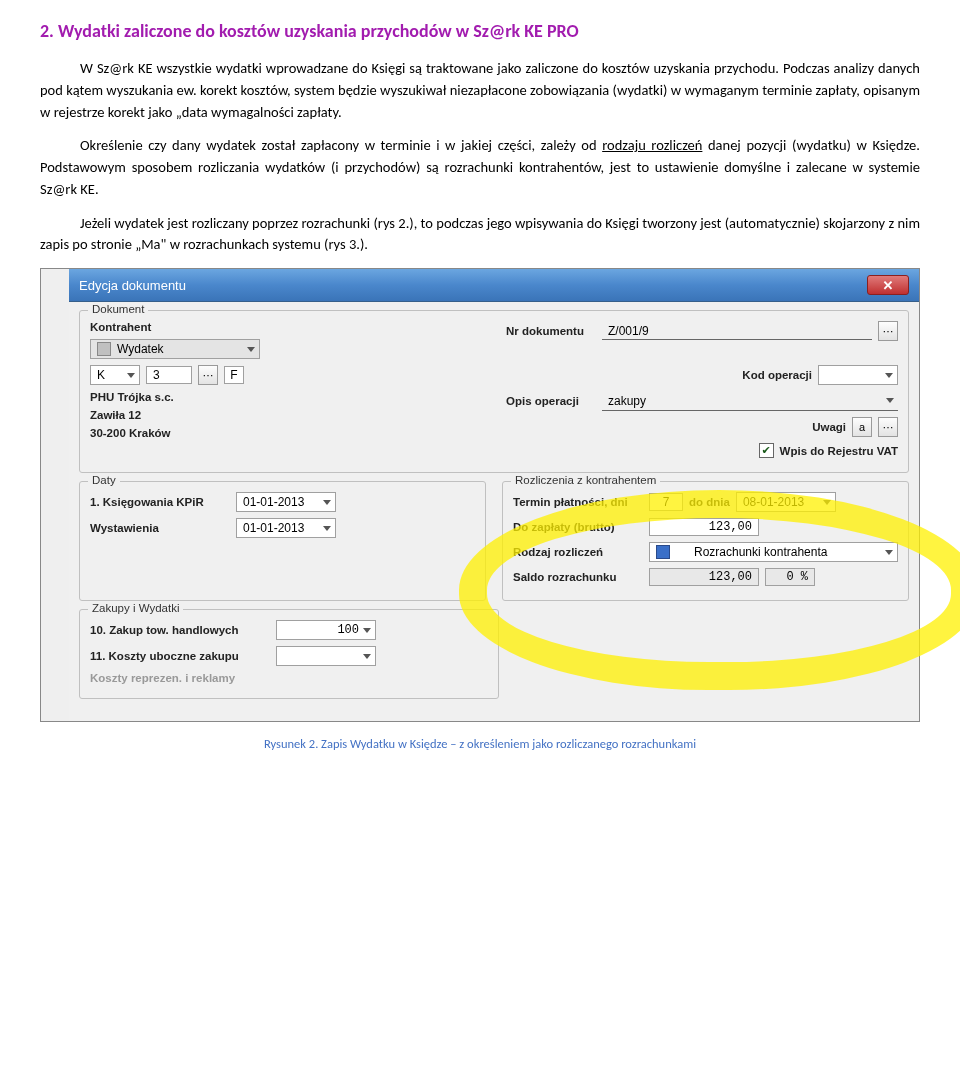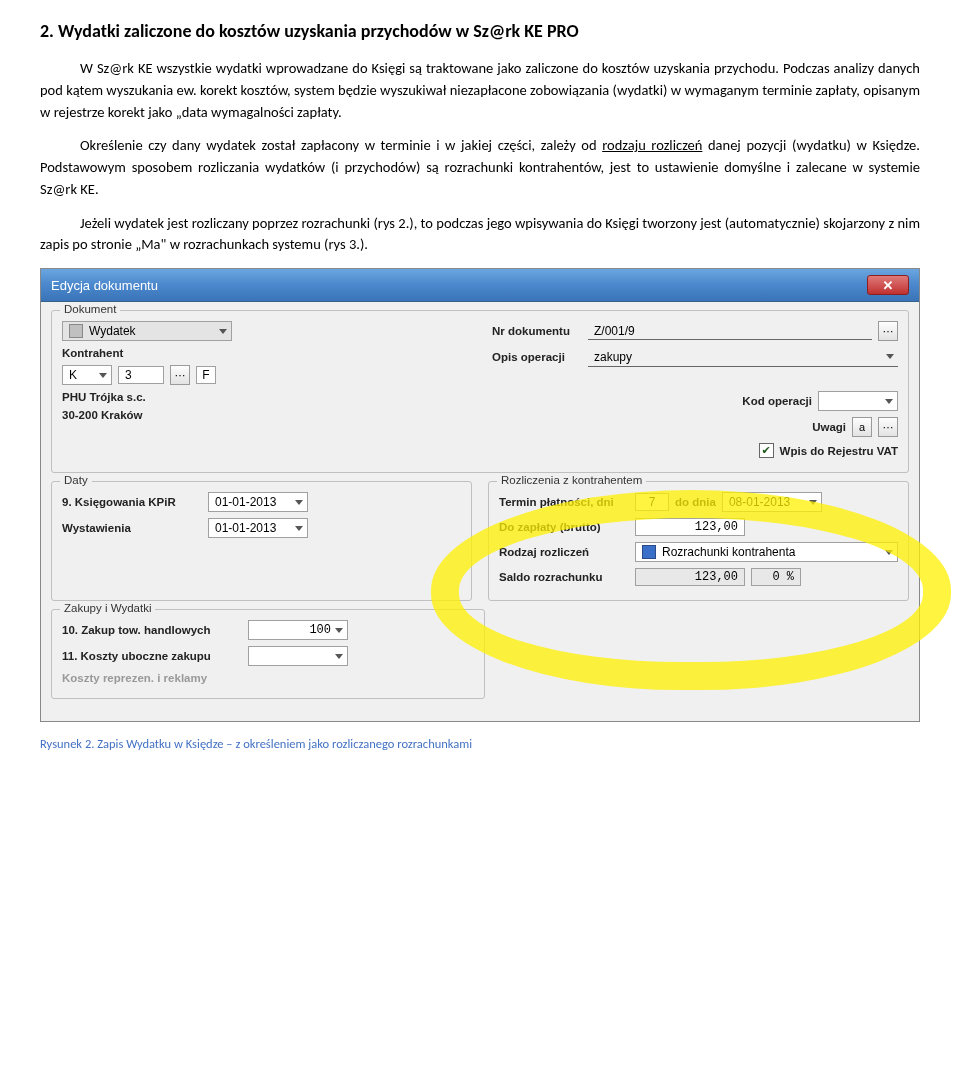--- a/index.html
+++ b/index.html
@@ -4,40 +4,41 @@
 <style>
   body {
     font-family: Calibri, Arial, sans-serif;
     margin: 0;
     padding: 20px 40px;
     background: #fff;
     color: #000;
     width: 880px;
   }
   h2 {
-    color: #000000;
+    color: #a21caf;
     font-size: 18px;
     font-weight: bold;
     margin: 0 0 16px 0;
   }
   p {
     font-size: 14.5px;
     line-height: 1.5;
     text-align: justify;
     margin: 0 0 12px 0;
   }
   .indent { text-indent: 40px; }
   .underline { text-decoration: underline; }
   .screenshot {
     border: 1px solid #888;
     margin-top: 0;
     background: #efefef;
     font-family: Tahoma, Arial, sans-serif;
     font-size: 12px;
     position: relative;
+    padding-left: 28px;
   }
   .titlebar {
     background: linear-gradient(to bottom, #6ba6e0 0%, #4a87cc 50%, #3a74b8 100%);
     color: #fff;
     padding: 6px 10px;
     font-size: 13px;
     display: flex;
     justify-content: space-between;
     align-items: center;
     border-bottom: 1px solid #365f8a;
@@ -149,20 +150,21 @@
   .doc-grid {
     display: grid;
     grid-template-columns: 1fr 1fr;
     gap: 4px 24px;
   }
   .ralign { justify-content: flex-end; text-align: right; font-family: Liberation Mono, monospace; }
   .caption {
     color: #4472c4;
     font-size: 12.5px;
     margin-top: 14px;
+    text-align: center;
   }
   .highlight {
     position: absolute;
     border: 28px solid rgba(255,240,0,0.75);
     border-radius: 50% 50% 48% 48%;
     pointer-events: none;
     box-sizing: border-box;
   }
 </style>
 </head>
@@ -186,88 +188,91 @@
     </div>
   </div>
   <div class="dialog-body">
 
     <div class="group">
       <div class="group-title">Dokument</div>
       <div class="doc-grid">
 
         <div>
           <div class="row">
+              <span class="lbl">Kontrahent</span>
+            </div>
+          <div class="row">
             <div class="dropdown dropdown-gray" style="width:170px">
               <span style="display:flex;align-items:center;gap:6px">
                   <span class="square-gray"></span>
                   <span>Wydatek</span>
                 </span>
               <span class="dd-arrow"></span>
             </div>
           </div>
-          <div class="row">
-              <span class="lbl">Kontrahent</span>
-            </div>
           <div class="row">
             <div class="dropdown" style="width:50px">
                 <span>K</span>
                 <span class="dd-arrow"></span>
               </div>
             <div class="field" style="width:46px">3</div>
             <div class="btn-small">⋯</div>
             <div class="field" style="width:20px;justify-content:center">F</div>
           </div>
           <div class="row">
               <span class="lbl">PHU Trójka s.c.</span>
             </div>
           <div class="row">
+              <span class="lbl">Zawiła 12</span>
+            </div>
+          <div class="row">
               <span class="lbl">30-200 Kraków</span>
             </div>
         </div>
 
         <div>
           <div class="row">
             <span class="lbl" style="width:90px">Nr dokumentu</span>
             <div class="field" style="flex:1;border:none;border-bottom:1px solid #666;background:transparent">Z/001/9</div>
             <div class="btn-small">⋯</div>
-          </div>
-          <div class="row">
-            <span class="lbl" style="width:90px">Opis operacji</span>
-            <div class="dropdown" style="flex:1;border:none;border-bottom:1px solid #666;background:transparent">
-              <span>zakupy</span>
-                <span class="dd-arrow"></span>
-            </div>
           </div>
           <div class="row" style="margin-top:24px">
             <span class="lbl" style="flex:1;text-align:right">Kod operacji</span>
             <div class="dropdown" style="width:80px">
                 <span></span>
                 <span class="dd-arrow"></span>
               </div>
           </div>
           <div class="row">
+            <span class="lbl" style="width:90px">Opis operacji</span>
+            <div class="dropdown" style="flex:1;border:none;border-bottom:1px solid #666;background:transparent">
+              <span>zakupy</span>
+                <span class="dd-arrow"></span>
+            </div>
+          </div>
+          <div class="row">
             <span class="lbl" style="flex:1;text-align:right">Uwagi</span>
             <div class="btn-small">
                 <span>a</span>
               </div>
             <div class="btn-small">⋯</div>
           </div>
           <div class="row" style="justify-content:flex-end">
             <span class="checkbox">✔</span>
             <span class="lbl">Wpis do Rejestru VAT</span>
           </div>
         </div>
       </div>
     </div>
 
     <div class="col2">
       <div class="group">
         <div class="group-title">Daty</div>
         <div class="row">
-          <span class="lbl" style="width:140px">9. Księgowania KPiR</span>
+          <span class="lbl" style="width:140px">1. Księgowania KPiR</span>
           <div class="dropdown" style="width:100px">
               <span>01-01-2013</span>
               <span class="dd-arrow"></span>
             </div>
         </div>
         <div class="row">
           <span class="lbl" style="width:140px">Wystawienia</span>
           <div class="dropdown" style="width:100px">
               <span>01-01-2013</span>
               <span class="dd-arrow"></span>
@@ -286,21 +291,21 @@
               <span class="dd-arrow"></span>
             </div>
         </div>
         <div class="row">
           <span class="lbl" style="width:130px">Do zapłaty (brutto)</span>
           <div class="field ralign" style="width:110px">123,00</div>
         </div>
         <div class="row">
           <span class="lbl" style="width:130px">Rodzaj rozliczeń</span>
           <div class="dropdown" style="flex:1">
-            <span style="display:flex;align-items:center;gap:6px">
+            <span style="display:flex;align-items:center;gap:24px">
                 <span class="square-blue"></span>
                 <span>Rozrachunki kontrahenta</span>
               </span>
             <span class="dd-arrow"></span>
           </div>
         </div>
         <div class="row">
           <span class="lbl" style="width:130px">Saldo rozrachunku</span>
           <div class="field ralign" style="width:110px;background:#e8e8e8">123,00</div>
           <div class="field ralign" style="width:50px;background:#e8e8e8">0 %</div>

